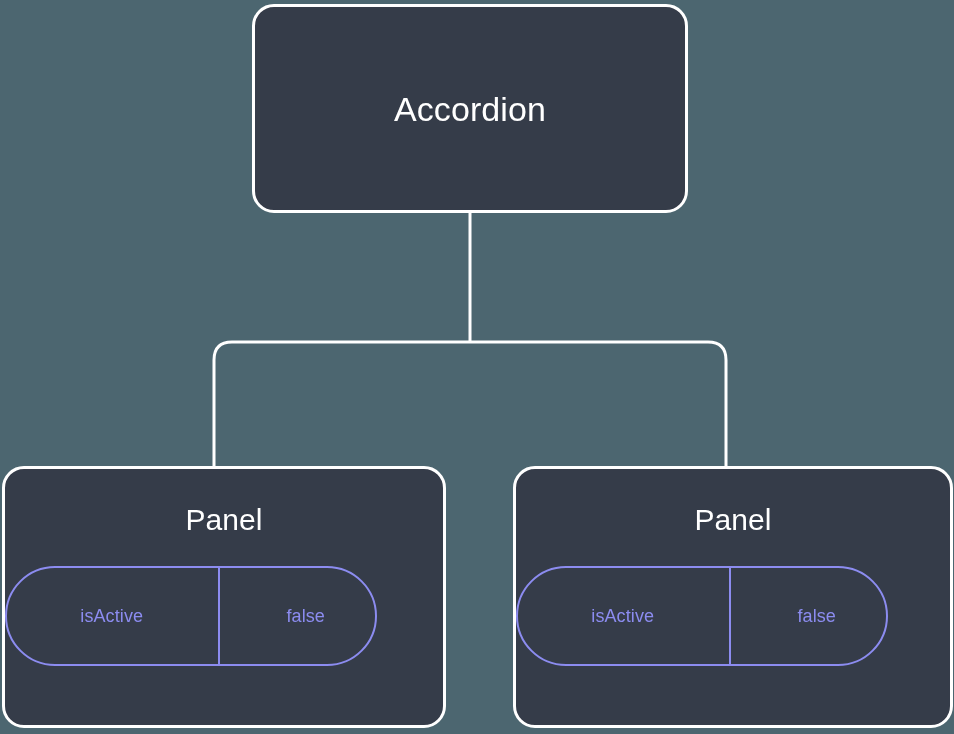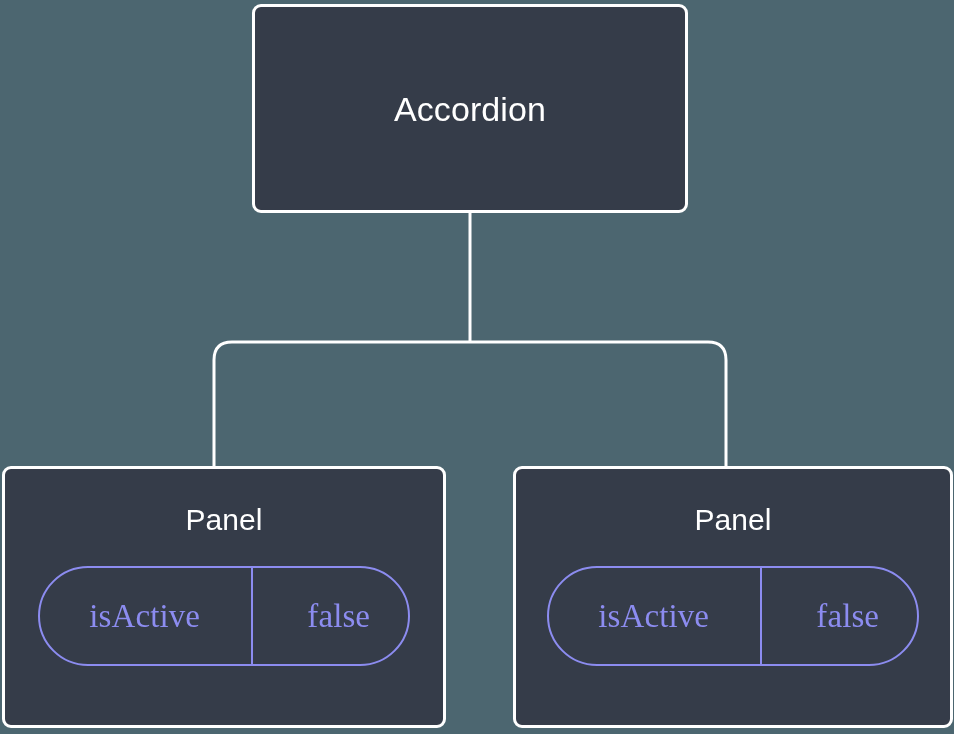--- a/index.html
+++ b/index.html
@@ -32,24 +32,23 @@
     height: 734px;
     z-index: 1;
   }
 
   
   .node {
     position: absolute;
     z-index: 2;
     background: #353c49;
     border: 3px solid #ffffff;
-    border-radius: 9px;
+    border-radius: 22px;
     display: flex;
     flex-direction: column;
-    align-items: center;
   }
 
   
   .node-root {
     left: 252px;
     top: 4px;
     width: 436px;
     height: 209px;
     justify-content: center;
   }
@@ -97,25 +96,24 @@
   }
 
   .leaf-right .state-pill { width: 372px; }
 
   .state-key,
   .state-value {
     display: flex;
     align-items: center;
     justify-content: center;
     color: #8c8cf0;
-    font-size: 33px;
+    font-size: 18px;
     line-height: 1;
     letter-spacing: 0.1px;
     user-select: none;
-    font-family: Liberation Serif, serif;
   }
 
   .state-key {
     flex: 0 0 58%;
     border-right: 2px solid #8c8cf0;
     padding-right: 2px;
   }
 
   .state-value {
     flex: 1 1 auto;

